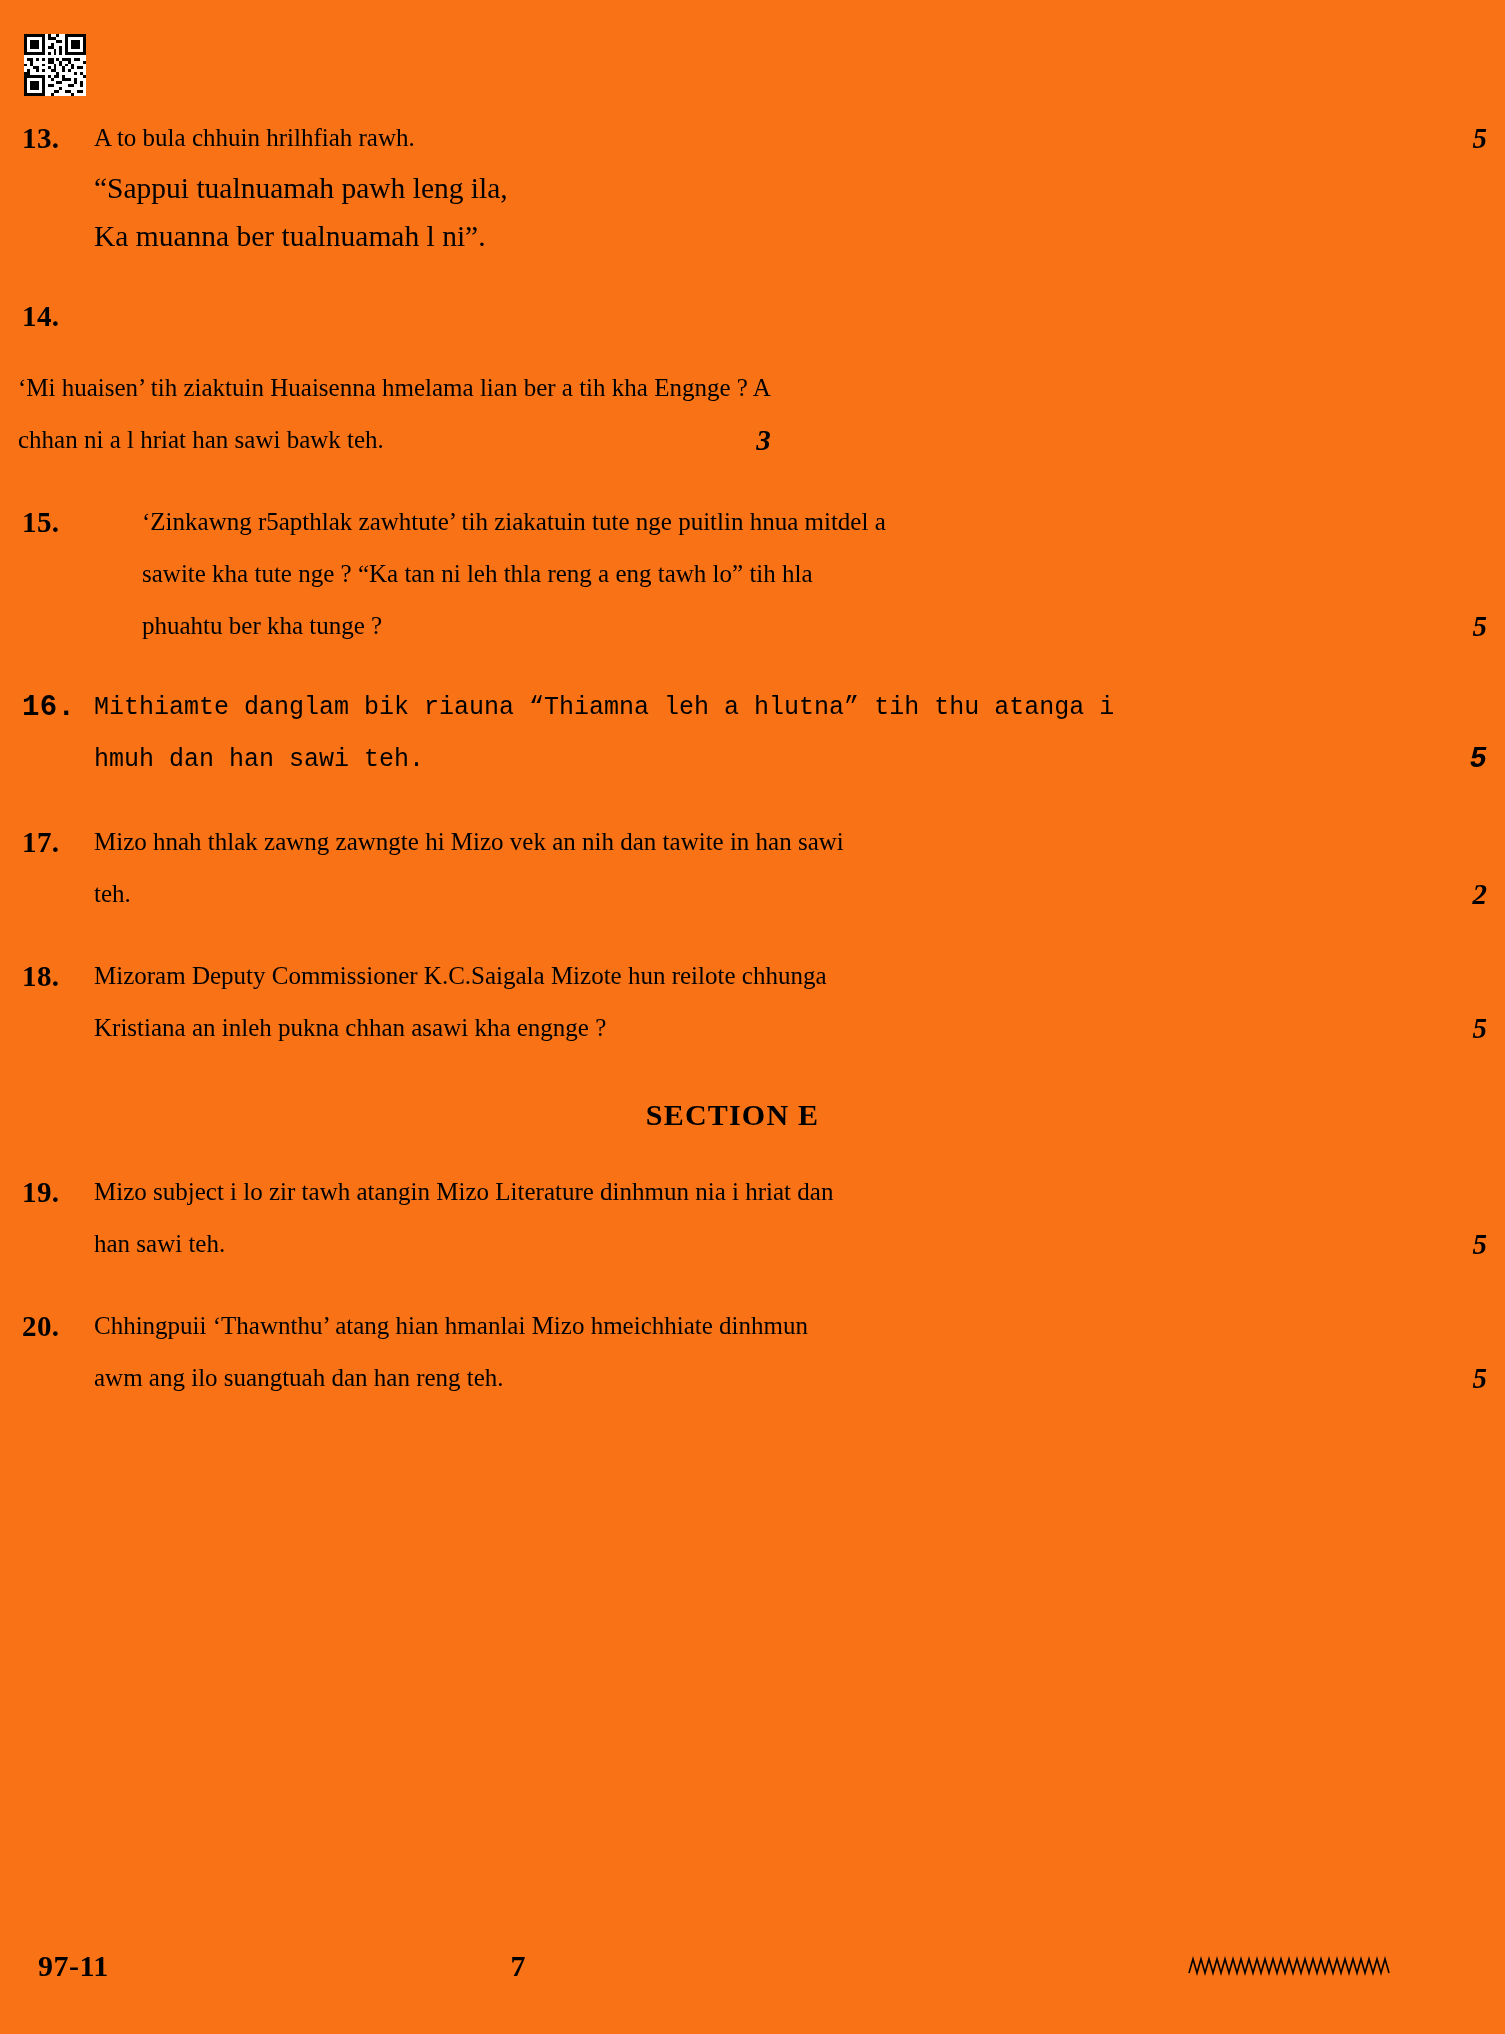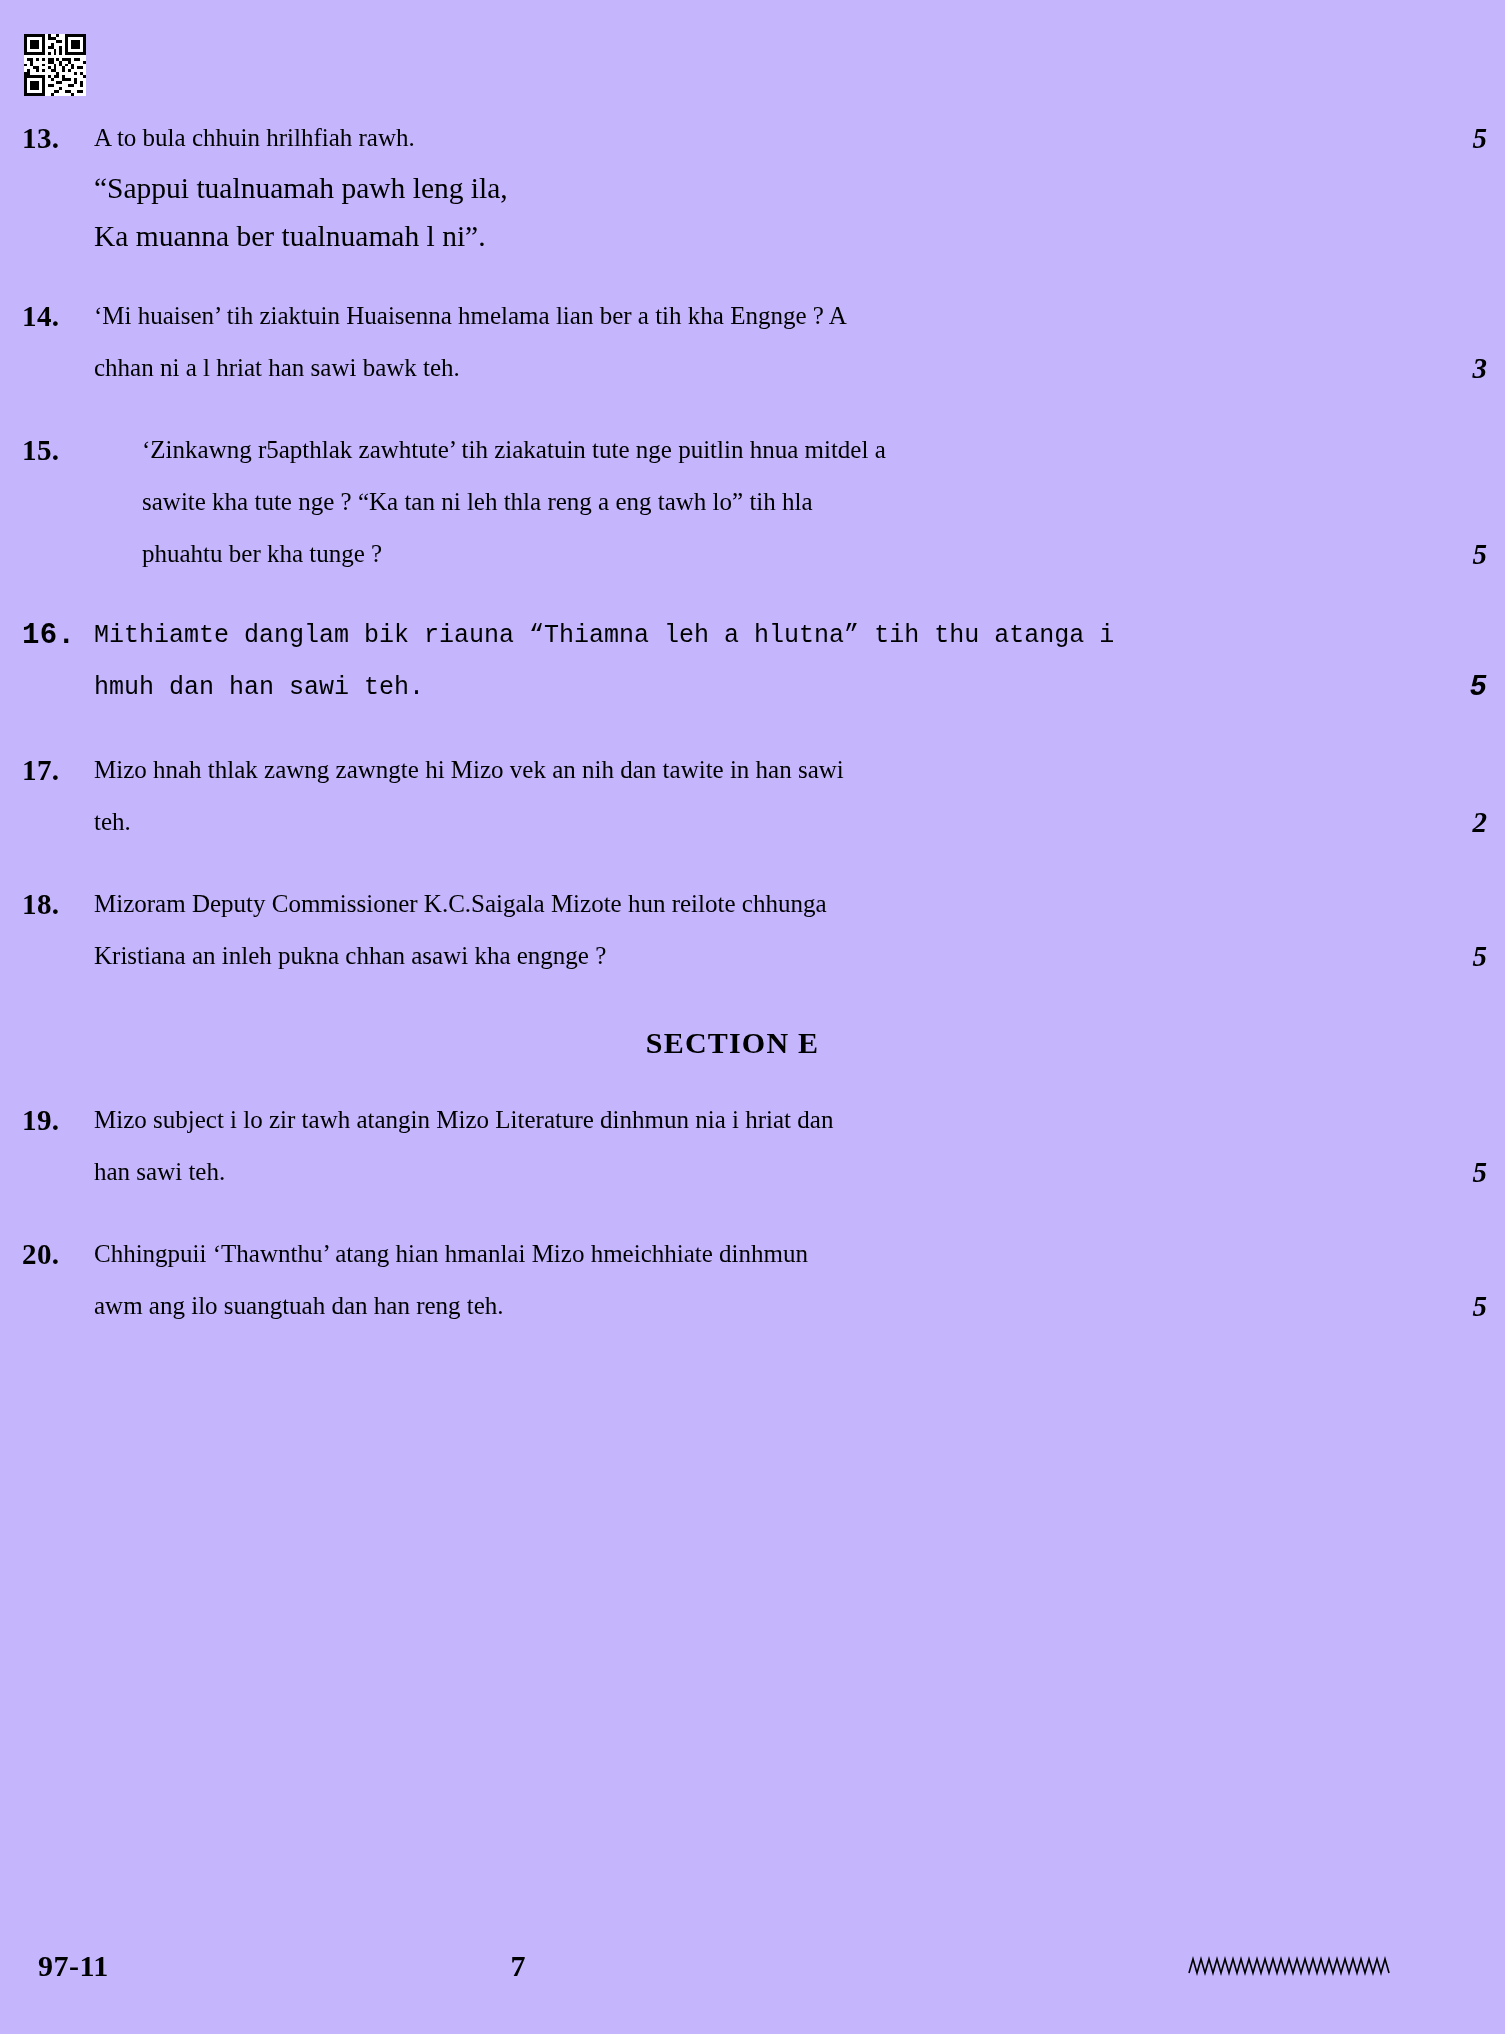--- a/index.html
+++ b/index.html
@@ -10,21 +10,21 @@
   }
   body {
     font-family: "Liberation Serif", "DejaVu Serif", serif;
     color: #000000;
     -webkit-font-smoothing: none;
   }
   .page {
     position: relative;
     width: 1505px;
     height: 2034px;
-    background: #c4b5fd;
+    background: #f97316;
     overflow: hidden;
     box-sizing: border-box;
   }
 
   
   .qr-wrap {
     position: absolute;
     left: 24px;
     top: 34px;
     width: 62px;
@@ -228,21 +228,21 @@
       <div class="qbody">
         <div class="line-block">
           <div class="lb-text nojust">A to bula chhuin hrilhfiah rawh.</div>
           <div class="lb-mark">5</div>
         </div>
         <div class="poem-line">“Sappui tualnuamah pawh leng ila,</div>
         <div class="poem-line">Ka muanna ber tualnuamah l ni”.</div>
       </div>
     </div>
 
-    <div class="qrow" style="margin-top:28px;">
+    <div class="qrow" style="margin-top:28px;flex-direction:column;">
       <div class="qnum">14.</div>
       <div class="qbody">
         <div class="line-block">
           <div class="lb-text">‘Mi huaisen’ tih ziaktuin Huaisenna hmelama lian ber a tih kha Engnge ? A</div>
         </div>
         <div class="line-block">
           <div class="lb-text nojust">chhan ni a l hriat han sawi bawk teh.</div>
           <div class="lb-mark">3</div>
         </div>
       </div>

